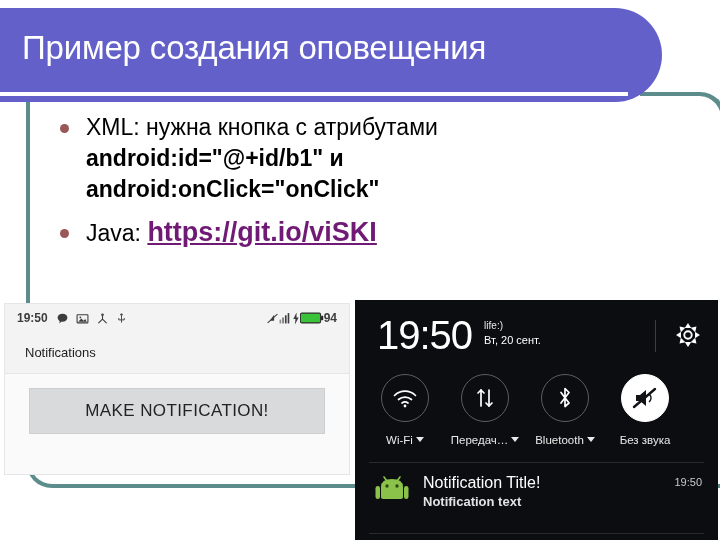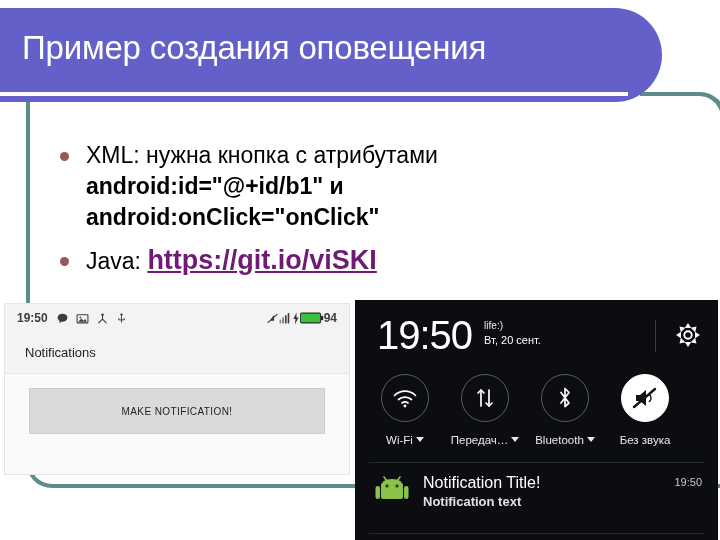--- a/index.html
+++ b/index.html
@@ -75,21 +75,20 @@
   .bullets {
     position: absolute;
     left: 52px; top: 112px;
     width: 620px;
     z-index: 6;
   }
   .bullet-row {
     position: relative;
     padding-left: 34px;
     margin-bottom: 6px;
-    margin-top: 28px;
   }
   .bullet-dot {
     position: absolute;
     left: 8px; top: 12px;
     width: 9px; height: 9px;
     border-radius: 50%;
     background: #9a5757;
   }
   .b-line {
     font-size: 23px;
@@ -159,21 +158,21 @@
     box-sizing: border-box;
   }
   .pl-button {
     width: 296px; height: 46px;
     background: #d9dadb;
     border: 1px solid #cdcecf;
     display: flex; align-items: center; justify-content: center;
     box-sizing: border-box;
   }
   .pl-button-label {
-    font-size: 10px;
+    font-size: 17px;
     letter-spacing: 0.4px;
     color: #232323;
   }
 
   
   .phone-right {
     position: absolute;
     left: 355px; top: 300px;
     width: 363px; height: 240px;
     background: #0b0d10;

